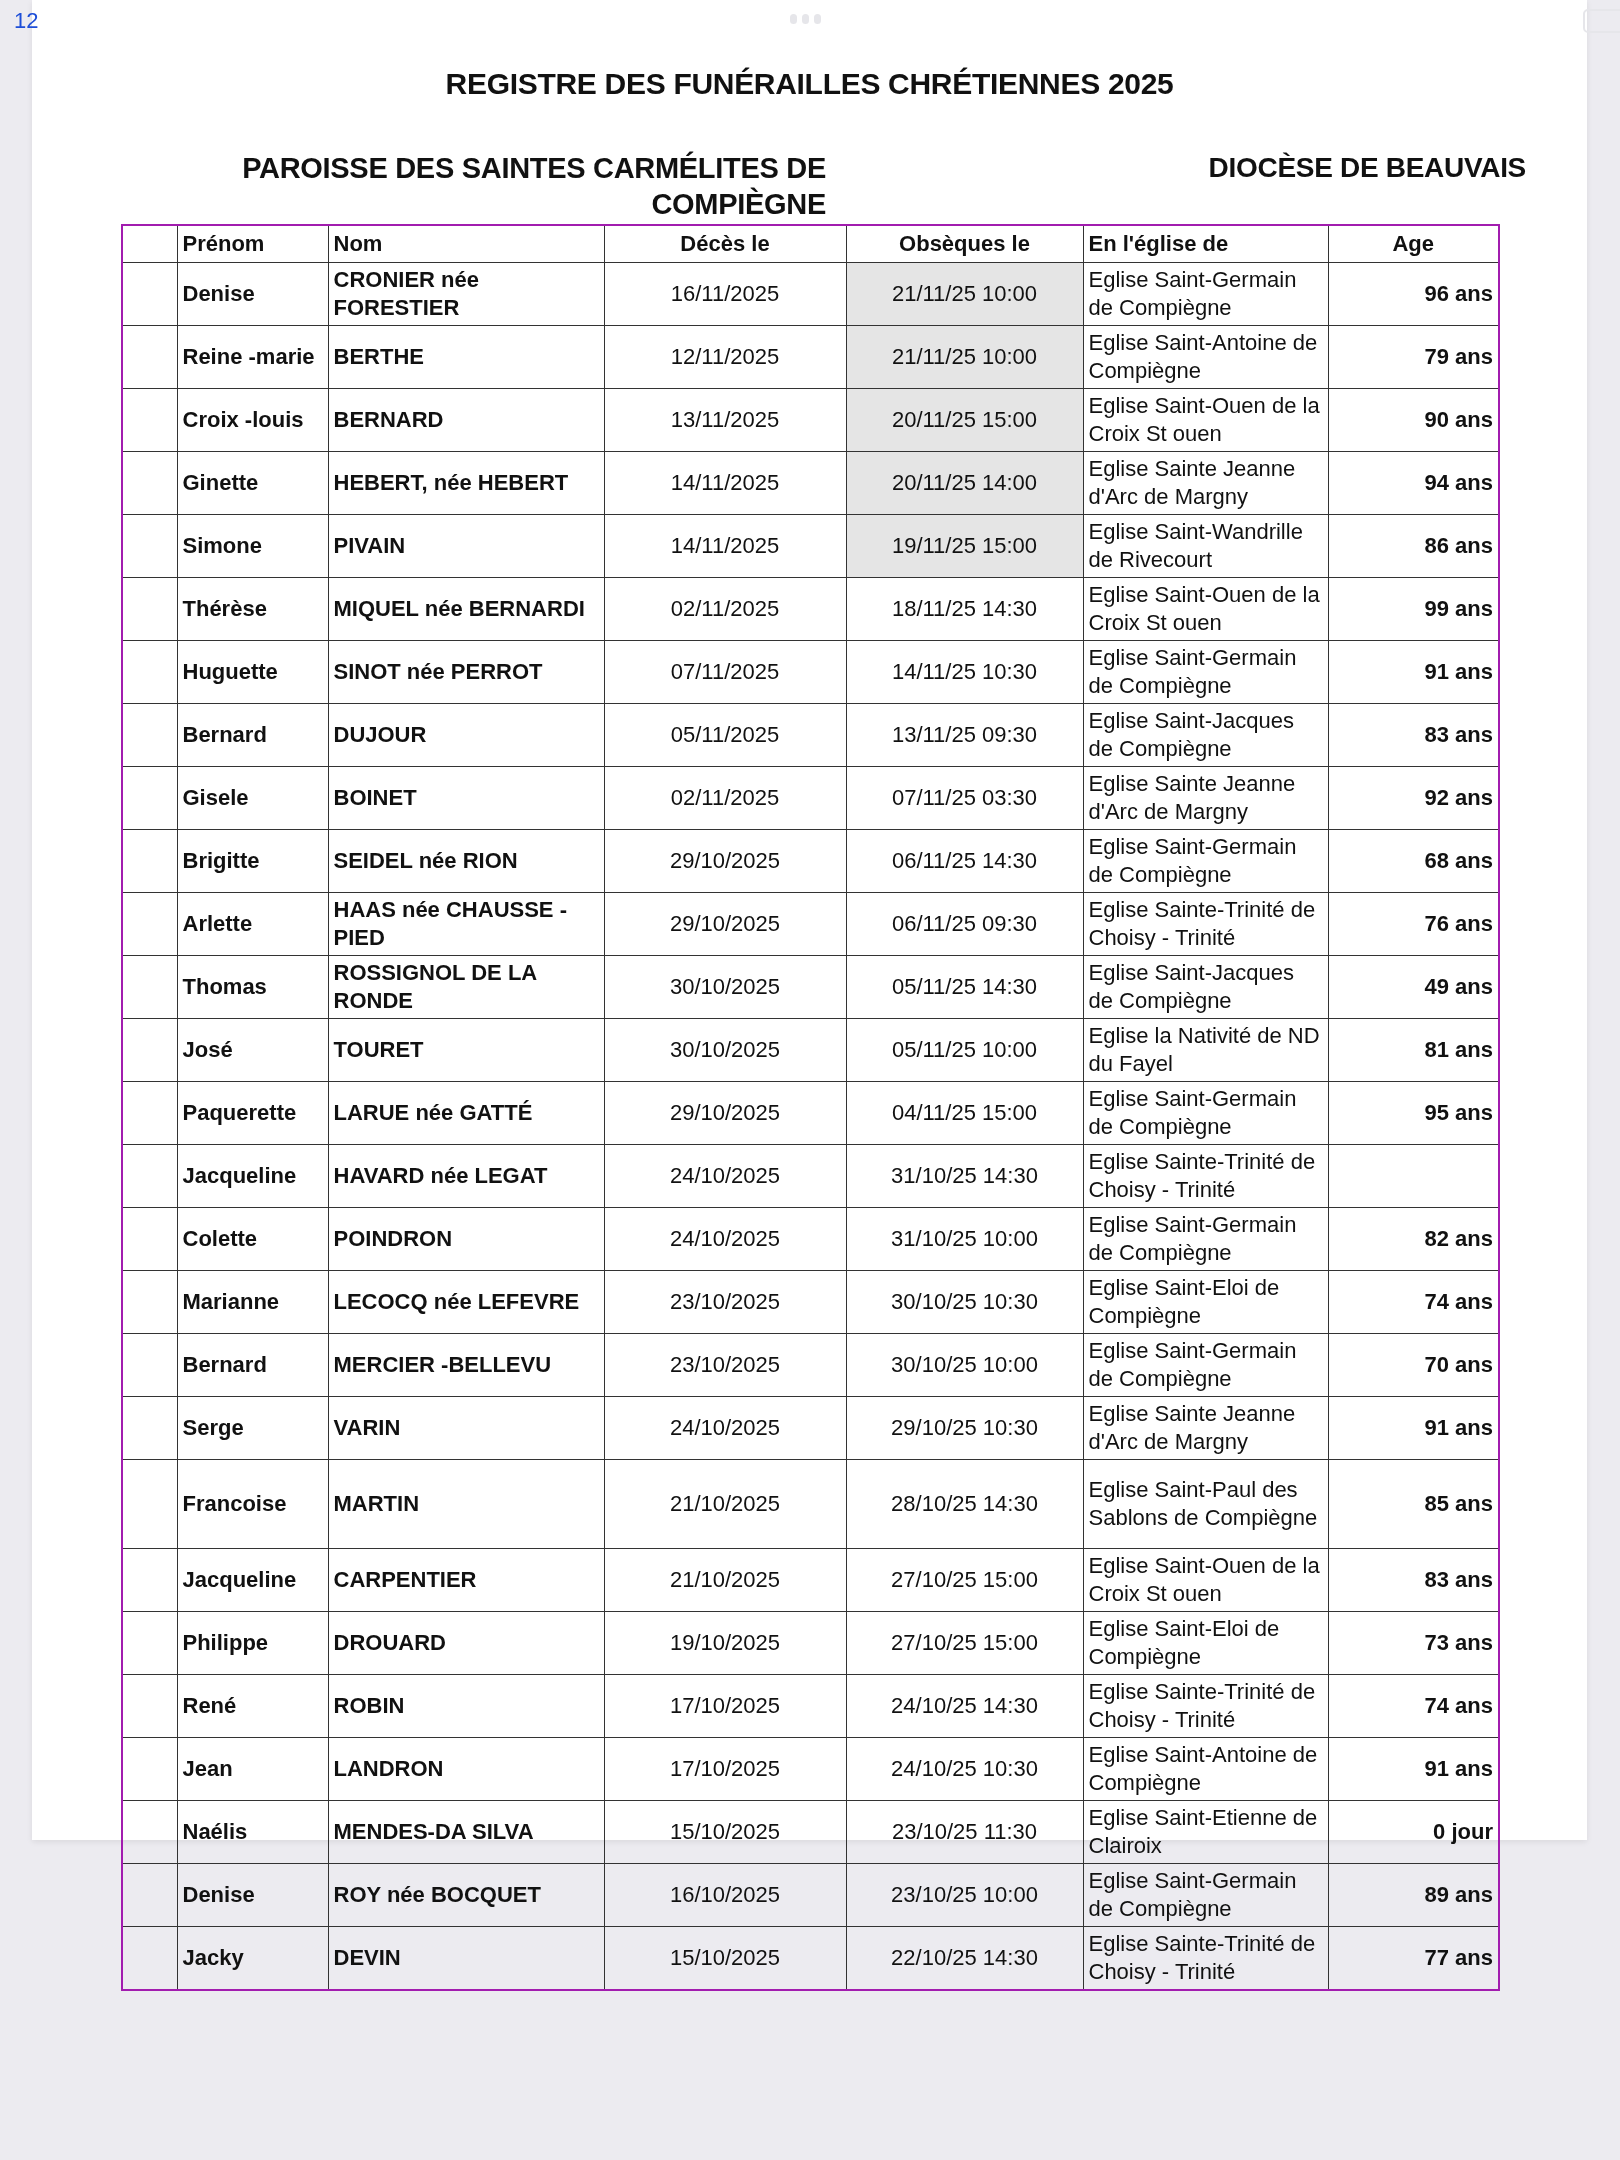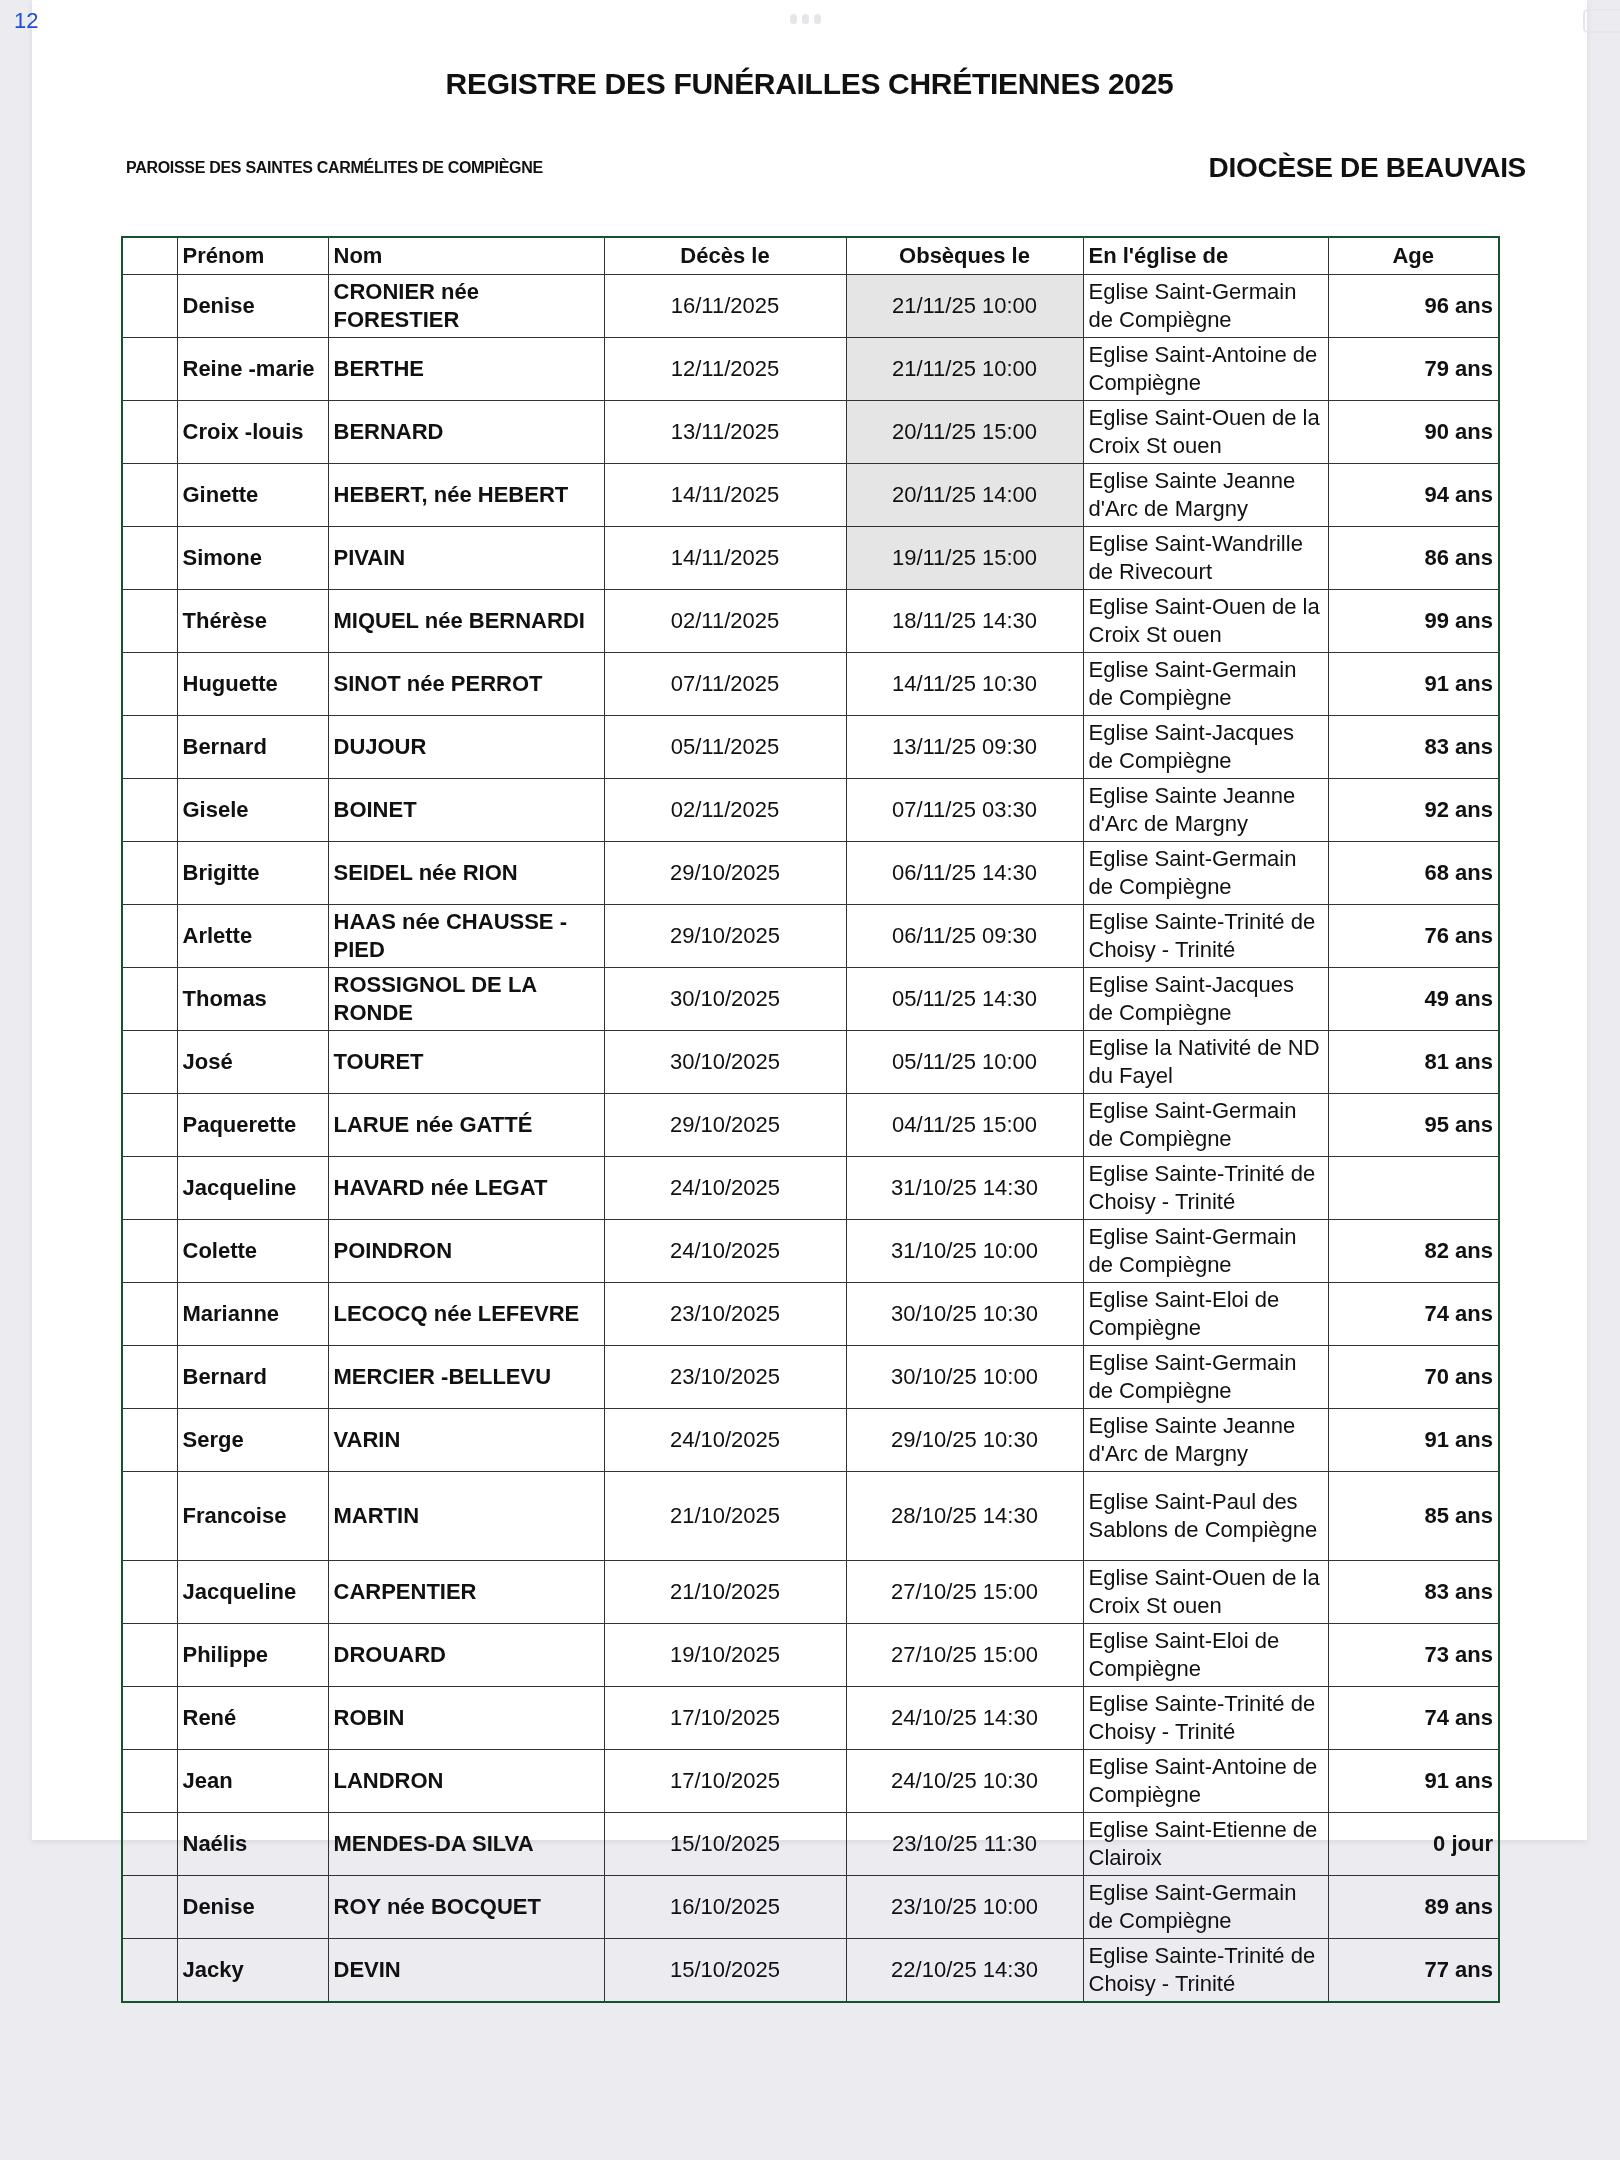--- a/index.html
+++ b/index.html
@@ -23,31 +23,31 @@
   }
   .page {
     position: absolute; left: 32px; top: 0; width: 1555px; height: 1840px;
     background: #ffffff; box-shadow: 0 2px 6px rgba(0,0,0,0.08);
   }
   .doc-title {
     position: absolute; left: 0; width: 1555px; top: 67px; text-align: center;
     font-weight: bold; font-size: 30px; letter-spacing: -0.3px;
   }
   .parish {
-    position: absolute; left: 94px; top: 150px; font-weight: bold; font-size: 16px;
-    line-height: 36px; width: 700px; letter-spacing: -0.3px;
+    position: absolute; left: 94px; top: 150px; font-weight: bold; font-size: 29px;
+    line-height: 36px; width: 700px; letter-spacing: -0.3px; text-align: right;
   }
   .diocese {
     position: absolute; right: 61px; top: 150px; font-weight: bold; font-size: 28px;
     line-height: 36px; letter-spacing: -0.3px;
   }
   table.register {
-    position: absolute; left: 89px; top: 236px;
+    position: absolute; left: 89px; top: 224px;
     border-collapse: collapse; table-layout: fixed; width: 1377px;
-    border: 2px solid #14532d;
+    border: 2px solid #a21caf;
   }
   table.register th, table.register td {
     border: 1.5px solid #333; padding: 0 5px; font-size: 22px; line-height: 28px;
     vertical-align: middle; overflow: hidden;
   }
   table.register th { height: 36px; font-weight: bold; }
   table.register td { height: 62px; }
   table.register tr.tall td { height: 88px; }
   col.c-num { width: 55px; }
   col.c-prenom { width: 151px; }

